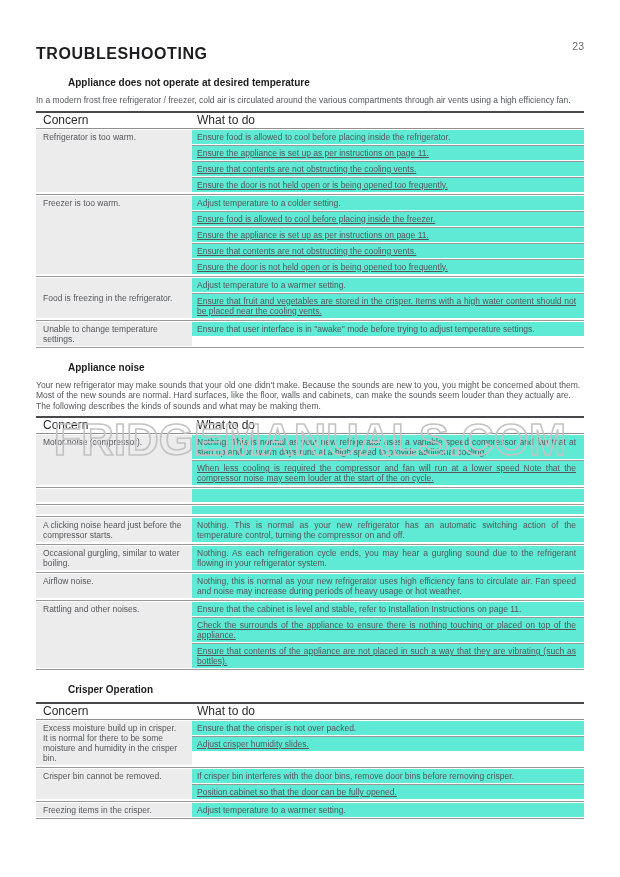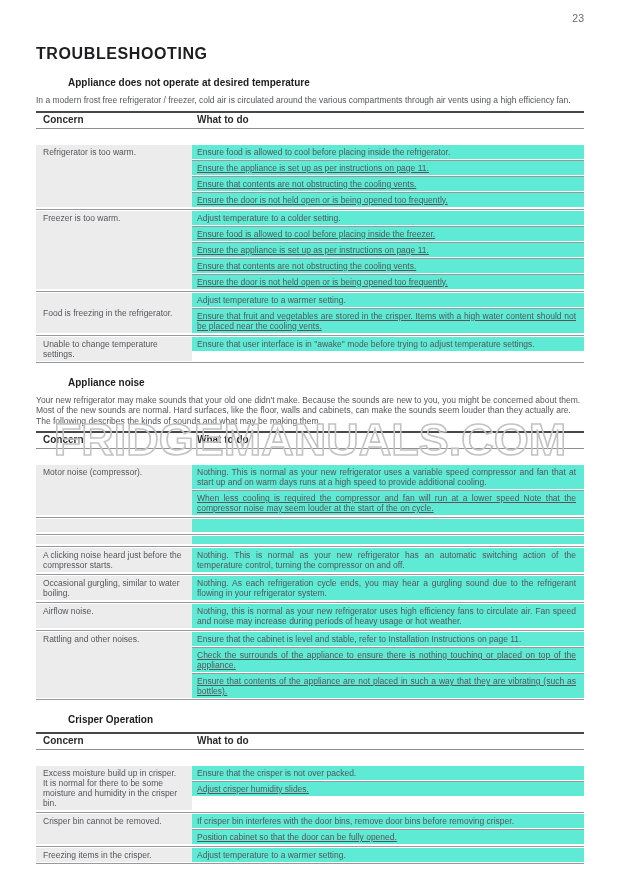--- a/index.html
+++ b/index.html
@@ -7,21 +7,21 @@
   .page {
     position:relative;
     width:620px; height:877px;
     background:#ffffff;
     font-family:"Liberation Sans", sans-serif;
     color:#55565a;
     padding:28px 36px 0 36px;
     overflow:hidden;
   }
   .page-number {
-    position:absolute; top:12px; right:36px;
+    position:absolute; top:40px; right:36px;
     font-size:10.5px; color:#6a6b6e;
   }
   h1.doc-title {
     margin-top:17px;
     font-size:16px; font-weight:bold; color:#1d1d1f;
     letter-spacing:0.6px;
   }
   h2.section-heading {
     font-size:10px; font-weight:bold; color:#1d1d1f;
     margin-top:14px; margin-bottom:7px;margin-left:32px;
@@ -32,25 +32,25 @@
   
   .tbl { width:100%; font-size:8.5px; line-height:10px; }
   .thead {
     display:grid; grid-template-columns:156px 1fr;
     border-top:2px solid #48484a;
     border-bottom:1px solid #8f8f92;
     padding:2px 0 3px 0;
     background:#ffffff;
   }
   .thead .th {
-    font-weight:bold; font-size:10px; color:#2b2b2d;
+    font-weight:normal; font-size:12px; color:#2b2b2d;
     padding-left:7px;
   }
   .thead .th.what { padding-left:5px; }
-  .tbody { border-bottom:1px solid #98989b; padding-bottom:1px; margin-top:16px; }
+  .tbody { border-bottom:1px solid #98989b; padding-bottom:1px; margin-top:1px; }
   .group { display:grid; grid-template-columns:156px 1fr; }
   .group + .group { border-top:1px solid #98989b; margin-top:2px; padding-top:1px; }
   .concern {
     background:#ececec;
     padding:2px 10px 2px 7px;
   }
   .group.center .concern { display:flex; align-items:center; }
   .actions { display:flex; flex-direction:column; }
   .action {
     background:#5eead4;

